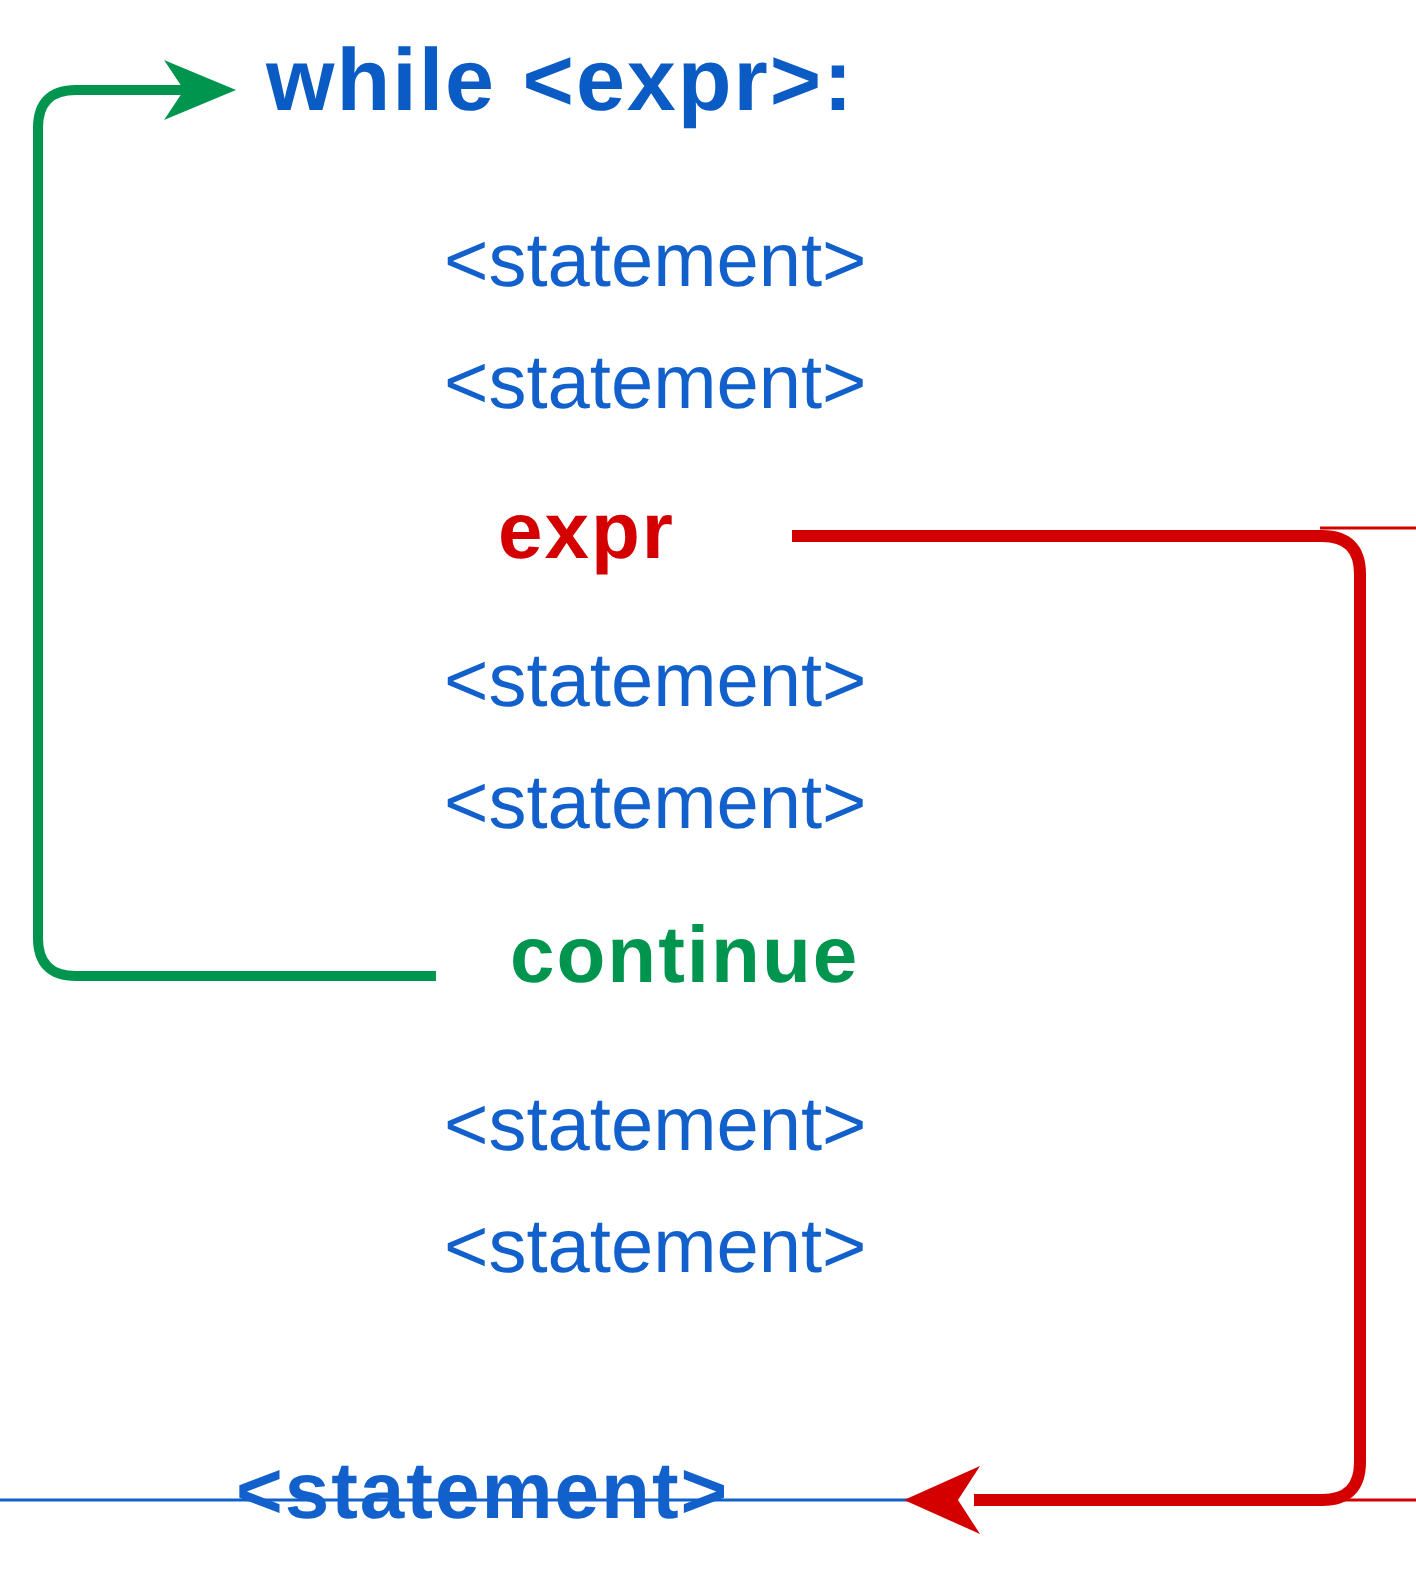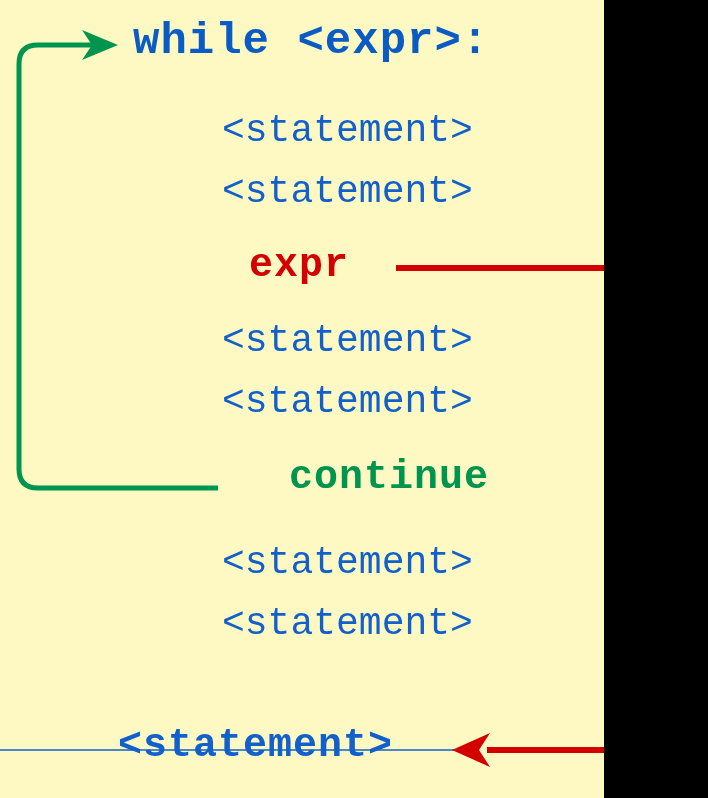--- a/index.html
+++ b/index.html
@@ -2,25 +2,25 @@
 <html><head>
 <meta charset="utf-8">
 <style>
   html, body {
     margin: 0;
     padding: 0;
     background: #000000;
   }
   #canvas {
     position: relative;
-    width: 604px;
+    width: 708px;
     height: 798px;
-    background: #fef9c3;
+    background: #ffffff;
     overflow: hidden;
-    font-family: Liberation Mono, monospace;
+    font-family: Liberation Sans, sans-serif;
   }
   #arrows {
     position: absolute;
     left: 0;
     top: 0;
     width: 708px;
     height: 798px;
   }
   .code-line {
     position: absolute;
@@ -56,21 +56,20 @@
     color: #d40000;
     letter-spacing: 1px;
   }
   .kw-continue {
     left: 255px;
     top: 458px;
     font-size: 40px;
     font-weight: bold;
     color: #00954e;
     letter-spacing: 1px;
-    margin-left: 34px;
   }
   .stmt-final {
     left: 118px;
     top: 726px;
     font-size: 40px;
     font-weight: bold;
     color: #1160cc;
     letter-spacing: 1px;
   }
 </style>

